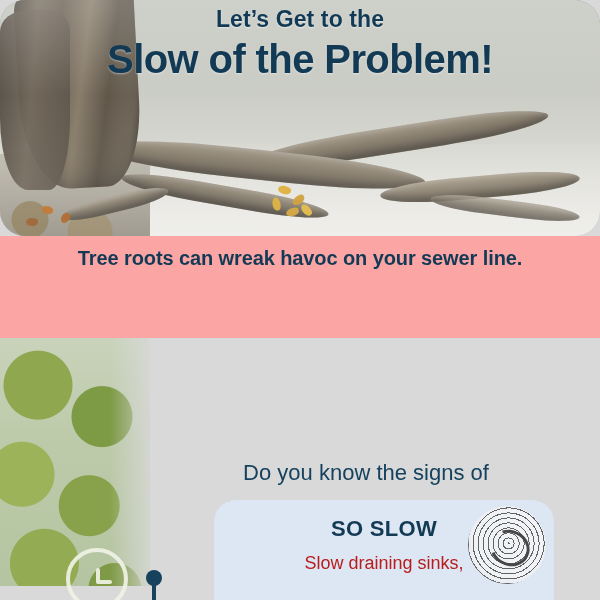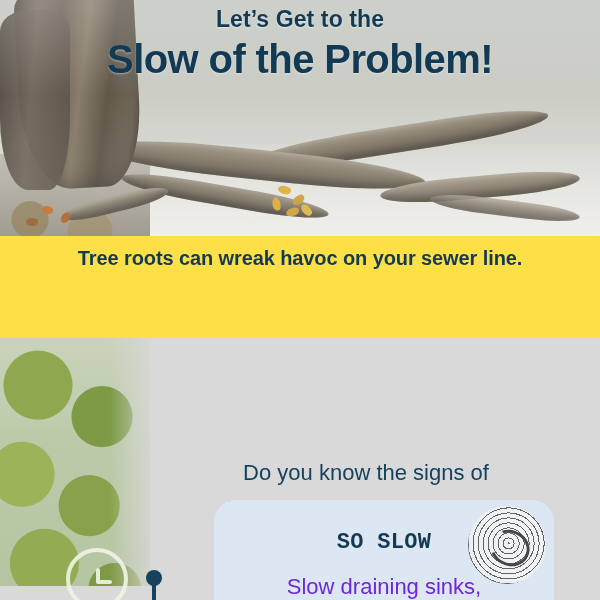--- a/index.html
+++ b/index.html
@@ -10,20 +10,21 @@
     background: #d9d9d9;
   }
   .page { position: relative; width: 600px; height: 600px; overflow: hidden; }
 
   
   .hero {
     position: relative;
     width: 600px; height: 236px;
     overflow: hidden;
     background: #8c8f86;
+    border-radius: 25px;
   }
   
   .hero-bg { position: absolute; inset: 0; }
   .hero-sky {
     position: absolute; inset: 0;
     background:
       linear-gradient(180deg, #b9bdb4 0%, #c3c6bd 35%, #cfd0c8 60%, #d8d8d2 100%);
   }
   .hero-snow {
     position: absolute; left: 0; right: 0; bottom: 0; height: 92px;
@@ -103,21 +104,21 @@
     margin-top: 4px;
     font-size: 40px; font-weight: 700; line-height: 1.05;
     color: #123a55; letter-spacing: -.6px;
     text-shadow: 0 1px 2px rgba(255,255,255,0.45);
   }
 
   
   .cta-band {
     position: relative;
     width: 600px; height: 102px;
-    background: #fde047;
+    background: #fca5a5;
     padding-top: 11px;
     text-align: center;
   }
   .cta-head {
     font-size: 20px; font-weight: 700; color: #123a55;
     letter-spacing: -.1px;
   }
   .cta-button {
     margin: 12px auto 0 auto;
     width: 546px; height: 38px;
@@ -166,26 +167,26 @@
   
   .card {
     position: absolute; left: 214px; top: 500px;
     width: 340px; height: 110px;
     background: #dde6f3;
     border-radius: 22px 22px 0 0;
     text-align: center;
     overflow: hidden;
   }
   .card-title {
-    margin-top: 30px;
-    font-size: 22px; font-weight: 700; color: #123a55; letter-spacing: .3px; font-family: Liberation Mono, monospace;
+    margin-top: 16px;
+    font-size: 22px; font-weight: 700; color: #123a55; letter-spacing: .3px;
   }
   .card-body {
-    margin-top: 18px;
-    font-size: 22px; color: #6d28d9; line-height: 1.25;
+    margin-top: 10px;
+    font-size: 18px; color: #b91c1c; line-height: 1.25;
     padding: 0 48px;
   }
   
   .drain {
     position: absolute; right: 8px; top: 6px; width: 78px; height: 78px;
     border-radius: 50%;
     background:
       repeating-radial-gradient(circle at 52% 48%, #5b5b5b 0 1px, rgba(255,255,255,0) 1px 5px),
       radial-gradient(circle at 52% 48%, #f2f4f7 0 60%, #d7dbe0 100%);
     opacity: .95;

